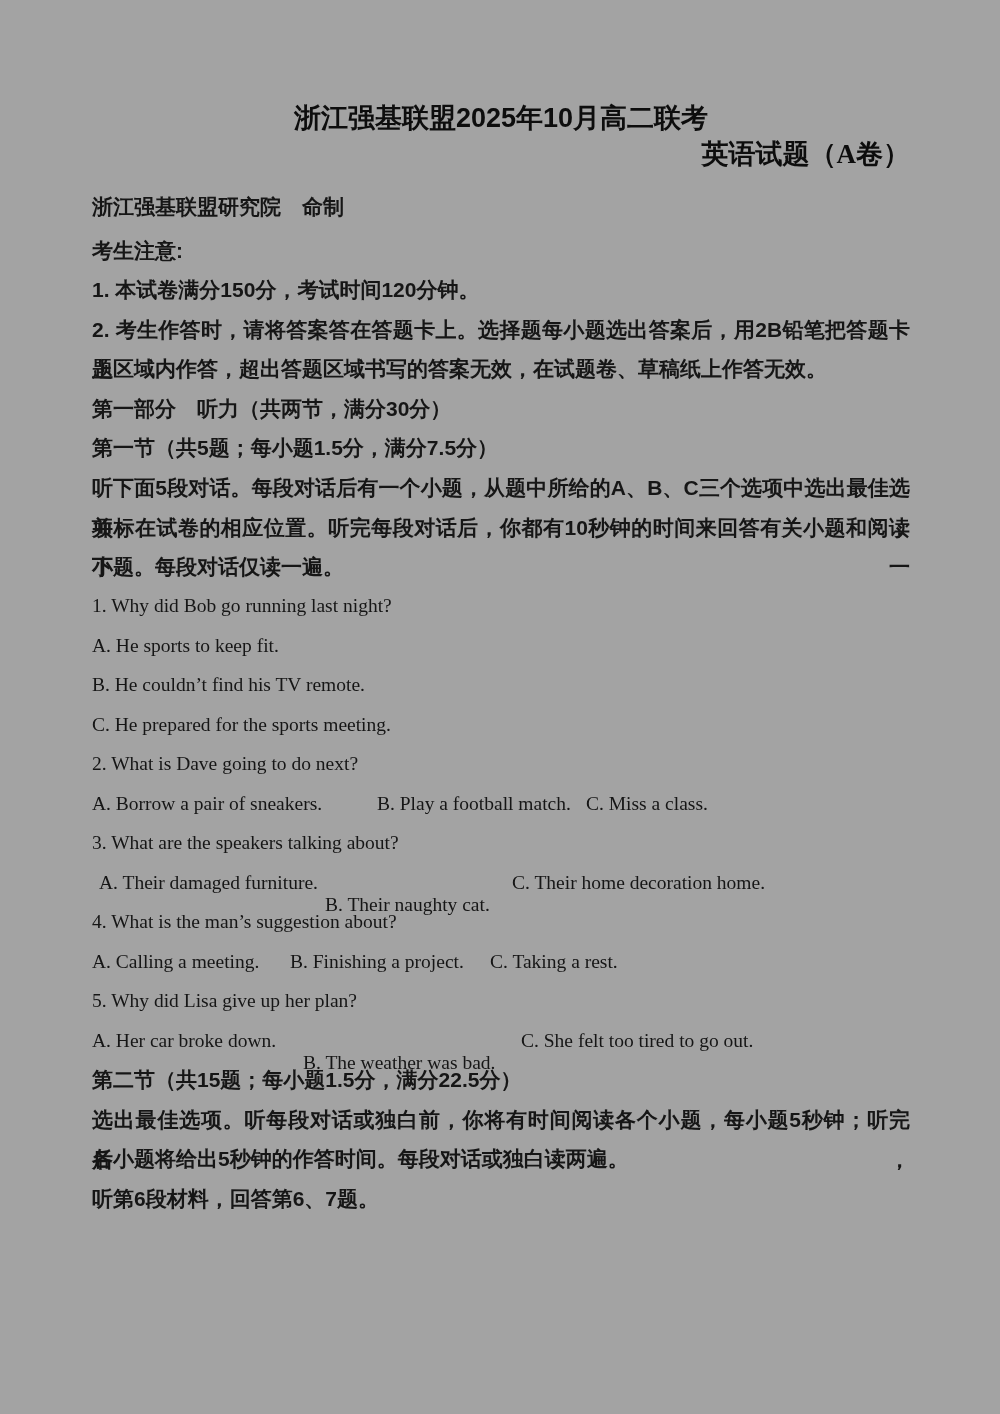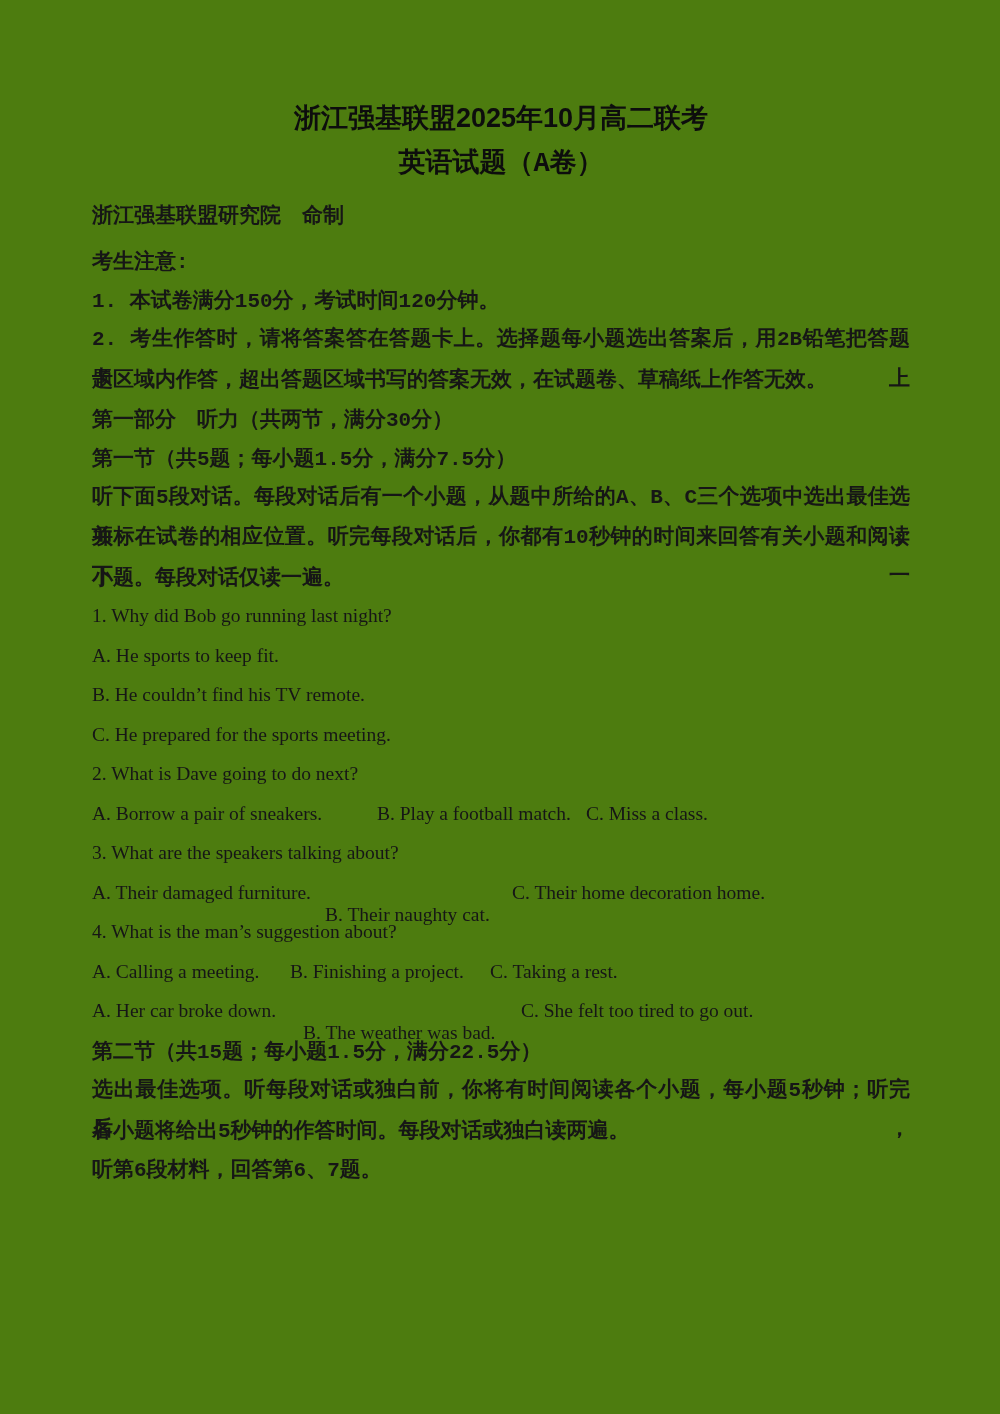--- a/index.html
+++ b/index.html
@@ -1,53 +1,53 @@
 <!DOCTYPE html>
 <html><head>
 <meta charset="utf-8">
 <style>
   html, body { margin: 0; padding: 0; background: #ffffff; }
   .page {
     position: relative;
     width: 1000px;
     height: 1414px;
     margin: 0 auto;
-    background: #4d7c0f;
+    background: #a3a3a3;
     box-sizing: border-box;
     padding: 100px 90px 6px 92px;
     color: #161616;
     overflow: hidden;
   }
   .cn {
-    font-family: Liberation Mono, monospace;
+    font-family: Liberation Sans, sans-serif;
     font-weight: 700;
     font-size: 21px;
     color: #161616;
   }
   .en {
     font-family: "Liberation Serif", "DejaVu Serif", serif;
     font-weight: 400;
     font-size: 19.5px;
     color: #161616;
   }
   .title {
     text-align: center;
     font-family: "Liberation Sans", "DejaVu Sans", sans-serif;
     font-weight: 700;
     font-size: 27px;
     line-height: 36px;
     color: #0d0d0d;
   }
   .subtitle {
-    text-align: center;
-    font-family: Liberation Mono, monospace;
+    text-align: right;
+    font-family: Liberation Serif, serif;
     font-weight: 700;
     font-size: 27px;
     line-height: 36px;
-    margin-top: 10px;
+    margin-top: 0;
     color: #0d0d0d;
   }
   .issuer { margin-top: 24px; line-height: 22px; }
   .doc { margin-top: 13px; }
   .line {
     height: 39.5px;
     display: flex;
     align-items: center;
     white-space: nowrap;
   }
@@ -55,21 +55,21 @@
     display: block;
     line-height: 39.5px;
     text-align: justify;
     text-align-last: justify;
     white-space: normal;
   }
   .opts { display: flex; }
   .opts .opt { display: inline-block; }
   
   .w245 { width: 245px; } .w209 { width: 209px; margin-left: 40px; }
-  .w233 { width: 233px; } .w187 { width: 187px; margin-top: 44px; }
+  .w233 { width: 233px; text-align: center; } .w187 { width: 187px; margin-top: 44px; }
   .w198 { width: 198px; } .w200 { width: 200px; }
   .w211 { width: 211px; } .w218 { width: 218px; margin-top: 44px; }
 </style>
 </head>
 <body>
 
 <div class="page">
 
   <div class="title">浙江强基联盟2025年10月高二联考</div>
   <div class="subtitle">英语试题（A卷）</div>
@@ -108,20 +108,21 @@
       <span class="opt">C. Their home decoration home.</span>
     </div>
 
     <div class="line en">4. What is the man’s suggestion about?</div>
     <div class="line en opts">
       <span class="opt w198">A. Calling a meeting.</span>
       <span class="opt w200">B. Finishing a project.</span>
       <span class="opt">C. Taking a rest.</span>
     </div>
 
+    <div class="line en">5. Why did Lisa give up her plan?</div>
     <div class="line en opts">
       <span class="opt w211">A. Her car broke down.</span>
       <span class="opt w218">B. The weather was bad.</span>
       <span class="opt">C. She felt too tired to go out.</span>
     </div>
 
     <div class="line cn">第二节（共15题；每小题1.5分，满分22.5分）</div>
     <div class="line cn just">选出最佳选项。听每段对话或独白前，你将有时间阅读各个小题，每小题5秒钟；听完后，</div>
     <div class="line cn">各小题将给出5秒钟的作答时间。每段对话或独白读两遍。</div>
     <div class="line cn">听第6段材料，回答第6、7题。</div>

